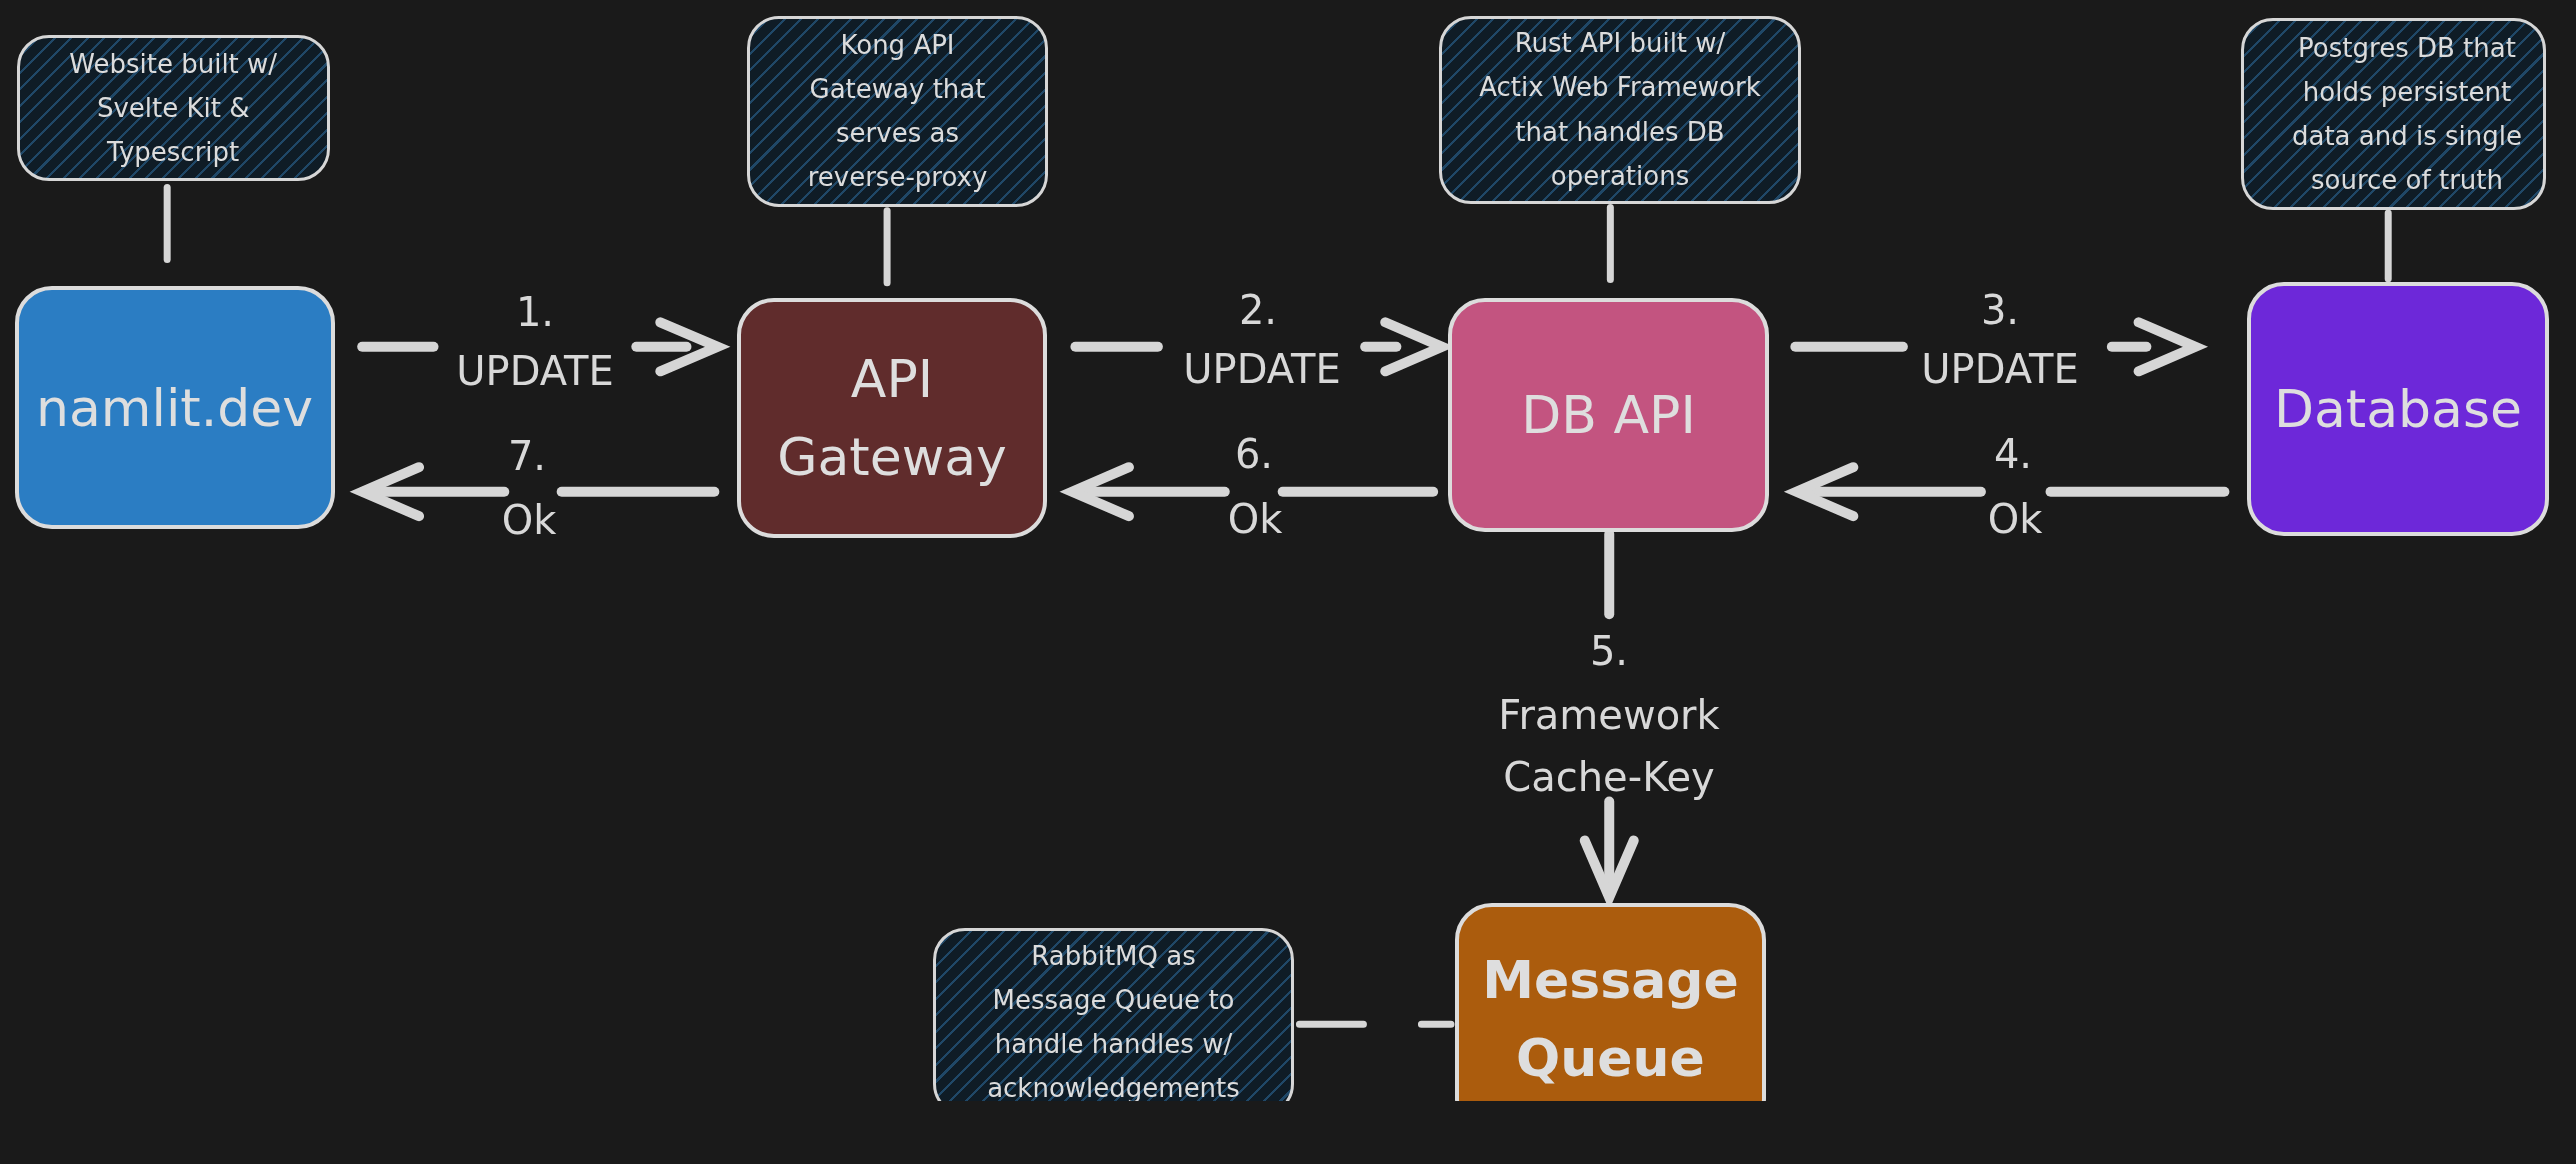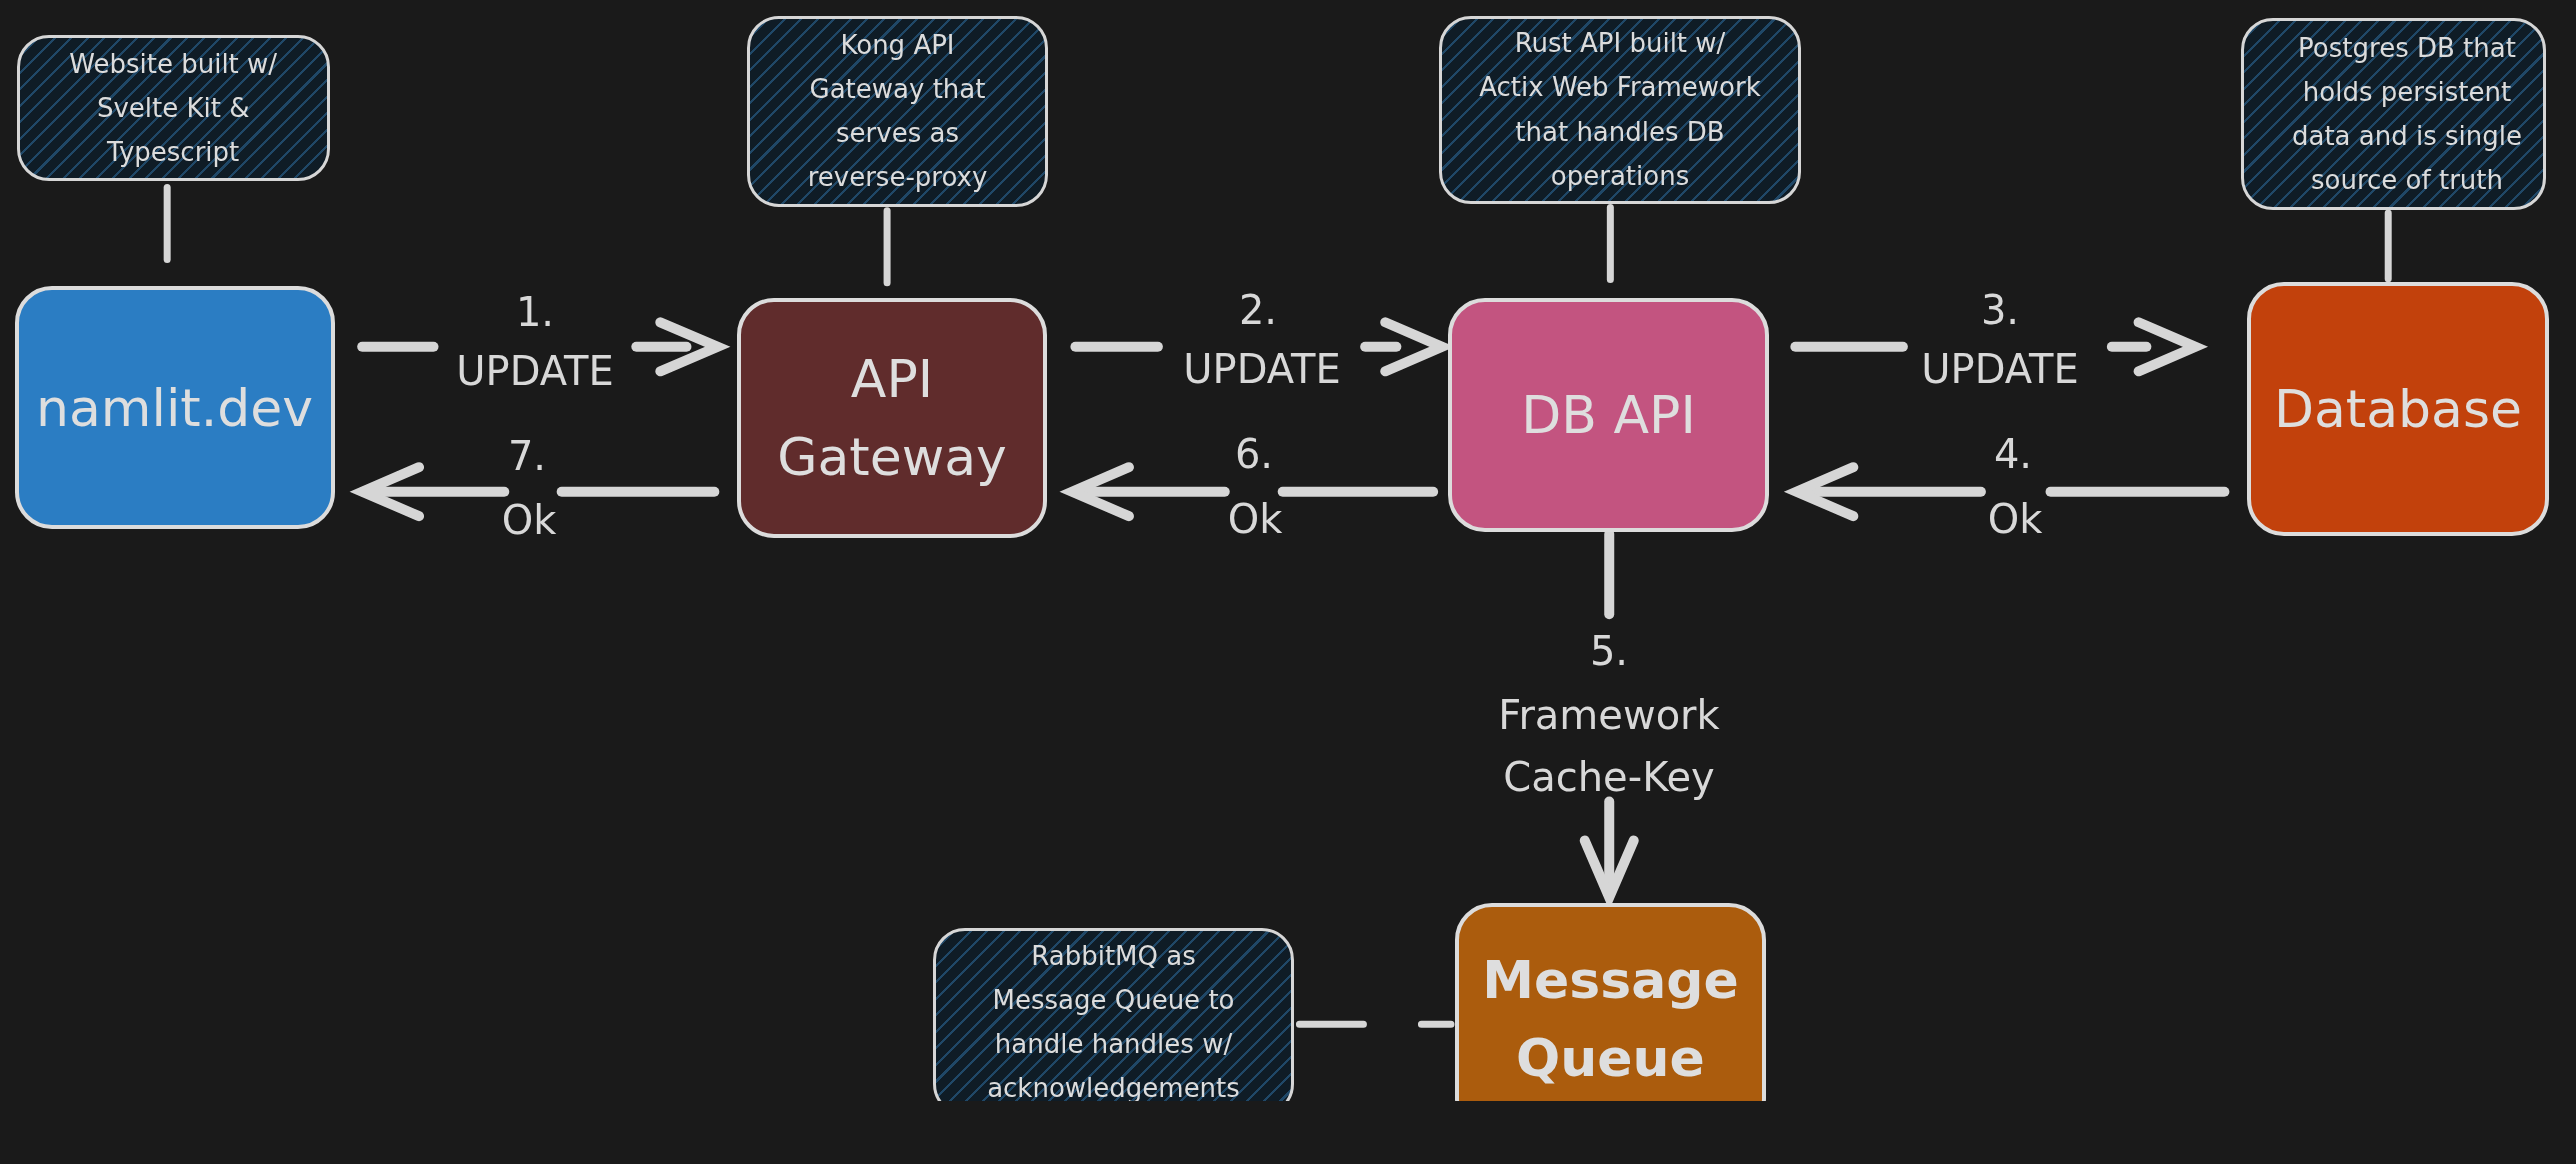--- a/index.html
+++ b/index.html
@@ -155,21 +155,21 @@
   <div class="node" style="left: 14.5px; top: 286px; width: 320px; height: 243px; background: rgb(43, 125, 195);">
     <span>namlit.dev</span>
   </div>
   <div class="node" style="left: 737px; top: 298px; width: 310px; height: 240px; background: rgb(96, 44, 44);">
     <span>API
 Gateway</span>
   </div>
   <div class="node" style="left: 1448px; top: 298px; width: 321px; height: 234px; background: rgb(195, 84, 128);">
     <span>DB API</span>
   </div>
-  <div class="node" style="left: 2247px; top: 282px; width: 302px; height: 254px; background: #c2410c;">
+  <div class="node" style="left: 2247px; top: 282px; width: 302px; height: 254px; background: #6d28d9;">
     <span>Database</span>
   </div>
   <div class="node" style="left: 1455px; top: 903px; width: 311px; height: 232px; background: rgb(171, 92, 13); font-weight: bold;">
     <span>Message
 Queue</span>
   </div>
 
   <div class="edge-num" style="left:535px;  top:312px;">1.</div>
   <div class="edge-label" style="left:535px;  top:371px;">UPDATE</div>
   <div class="edge-num" style="left:527px;  top:456px;">7.</div>

